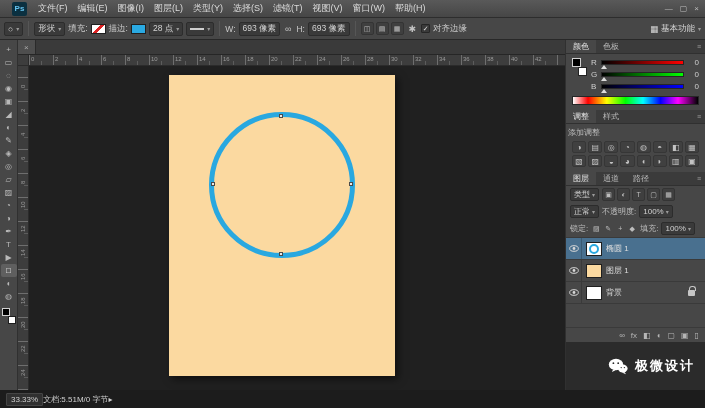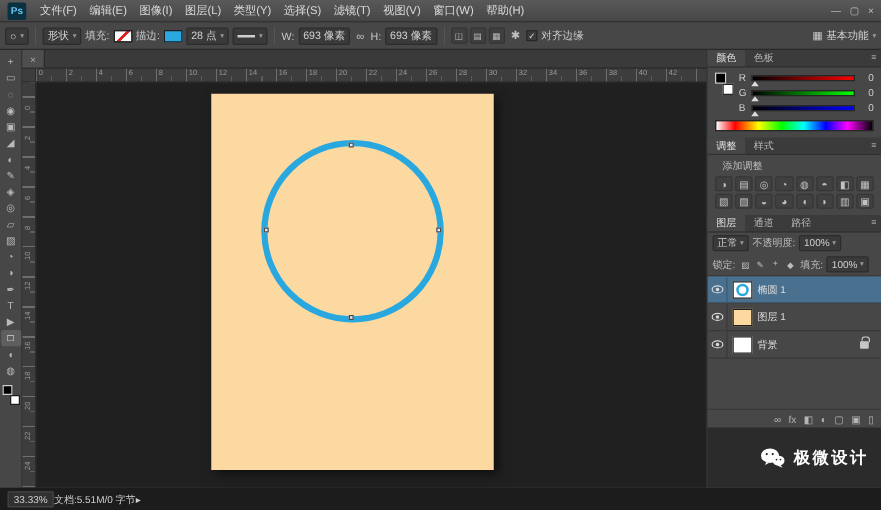--- a/index.html
+++ b/index.html
@@ -1,19 +1,19 @@
 <!DOCTYPE html>
 <html><head>
 <meta charset="utf-8">
 <style>
 *{margin:0;padding:0;box-sizing:border-box}
 html,body{width:705px;height:408px;overflow:hidden;font-family:"Liberation Sans","DejaVu Sans",sans-serif;background:#474747;color:#c9c9c9}
 
 .menubar{height:18px;display:flex;align-items:center;background:linear-gradient(#595959,#464646);border-bottom:1px solid #2d2d2d;font-size:9px}
-.ps-logo{width:15px;height:14px;margin:0 6px 0 6px;background:#0b3040;color:#64c3ef;font-size:8px;font-weight:bold;display:flex;align-items:center;justify-content:center;border-radius:2px}
+.ps-logo{width:15px;height:14px;margin:0 6px 0 12px;background:#0b3040;color:#64c3ef;font-size:8px;font-weight:bold;display:flex;align-items:center;justify-content:center;border-radius:2px}
 .menu-items{display:flex;height:100%}
 .menu-item{display:flex;align-items:center;padding:0 5px;color:#dadada}
 .win-controls{margin-left:auto;display:flex;gap:7px;padding-right:6px;color:#bdbdbd;font-size:8px}
 
 .optionsbar{height:22px;display:flex;align-items:center;background:#474747;border-bottom:1px solid #282828;font-size:8.5px;padding:0 4px;gap:3px;white-space:nowrap}
 .obox{height:14px;background:#3a3a3a;border:1px solid #2c2c2c;border-radius:2px;display:flex;align-items:center;padding:0 3px;gap:3px;color:#d2d2d2}
 .caret{font-size:6px;color:#9a9a9a}
 .osep{width:1px;height:15px;background:#383838;border-right:1px solid #565656;margin:0 2px}
 .swatch{width:15px;height:10px;border:1px solid #1f1f1f}
 .swatch.none{background:linear-gradient(135deg,#fff 42%,#d22 42%,#d22 58%,#fff 58%)}
@@ -61,21 +61,21 @@
 .sliders{flex:1;display:flex;flex-direction:column;gap:3px}
 .srow{display:flex;align-items:center;gap:3px}
 .srow .lab{width:7px;color:#cfcfcf}
 .srail{flex:1;height:5px;border:1px solid #262626;position:relative}
 .srail.r{background:linear-gradient(90deg,#000,#f00)}
 .srail.g{background:linear-gradient(90deg,#000,#0f0)}
 .srail.b{background:linear-gradient(90deg,#000,#00f)}
 .srail .knob{position:absolute;left:-1px;top:4px;width:0;height:0;border-left:3px solid transparent;border-right:3px solid transparent;border-bottom:4px solid #ddd}
 .srow .val{width:12px;text-align:right;color:#cfcfcf}
 .spectrum{height:9px;margin:3px 6px 5px;border:1px solid #262626;background:linear-gradient(90deg,#fff 0,#f00 12%,#ff0 27%,#0f0 42%,#0ff 56%,#00f 70%,#f0f 84%,#000 100%)}
-.adj-sub{padding:3px 12px 2px;color:#bdbdbd}
+.adj-sub{padding:3px 2px 2px;color:#bdbdbd}
 .adj-grid{display:grid;grid-template-columns:repeat(8,1fr);gap:2px;padding:1px 6px 5px}
 .adj-grid span{height:12px;display:flex;align-items:center;justify-content:center;color:#c3c3c3;font-size:8px;background:#404040;border:1px solid #363636;border-radius:2px}
 .lrow{display:flex;align-items:center;gap:3px;padding:2px 4px}
 .lfield{height:13px;background:#3a3a3a;border:1px solid #2c2c2c;border-radius:2px;display:flex;align-items:center;gap:2px;padding:0 3px;color:#d0d0d0}
 .ficons{display:flex;gap:2px;color:#bdbdbd}
 .ficons span{width:13px;height:13px;background:#3f3f3f;border:1px solid #343434;border-radius:2px;display:flex;align-items:center;justify-content:center;font-size:7px}
 .locklab{color:#bdbdbd}
 .lockicons{display:flex;gap:2px}
 .lockicons span{width:10px;height:11px;display:flex;align-items:center;justify-content:center;color:#bdbdbd;font-size:7px}
 .layer-list{flex:1;overflow:hidden;border-top:1px solid #3a3a3a}
@@ -331,20 +331,34 @@
       </div>
 
     <div class="ptabs">
       <div class="ptab active">图层</div>
       <div class="ptab">通道</div>
       <div class="ptab">路径</div>
       <div class="pmenu">≡</div>
     </div>
     <div class="lrow">
       <div class="lfield">
+        <span>类型</span>
+        <span class="caret">▾</span>
+      </div>
+      <div class="ficons">
+
+      <span>▣</span>
+          <span>◐</span>
+          <span>T</span>
+          <span>▢</span>
+          <span>▦</span>
+        </div>
+    </div>
+    <div class="lrow">
+      <div class="lfield">
         <span>正常</span>
         <span class="caret">▾</span>
       </div>
       <span class="locklab">不透明度:</span>
       <div class="lfield">
         <span>100%</span>
         <span class="caret">▾</span>
       </div>
     </div>
     <div class="lrow">

